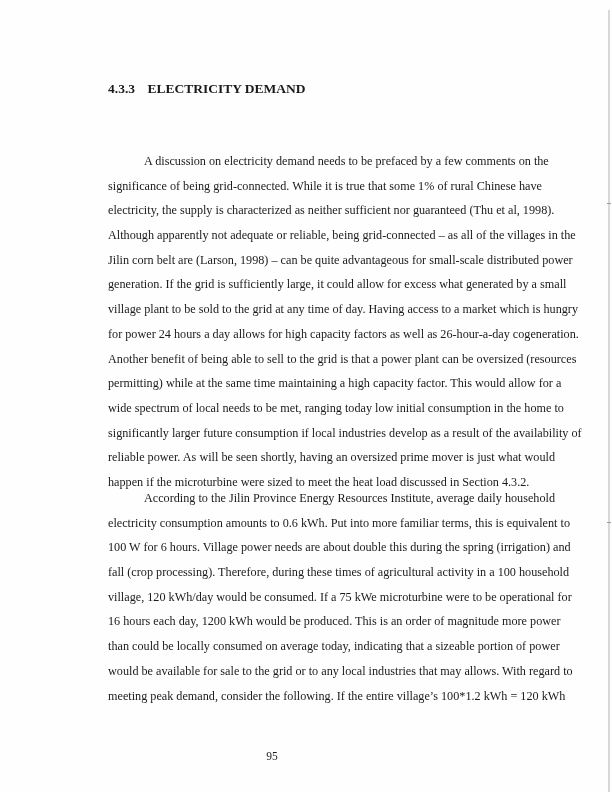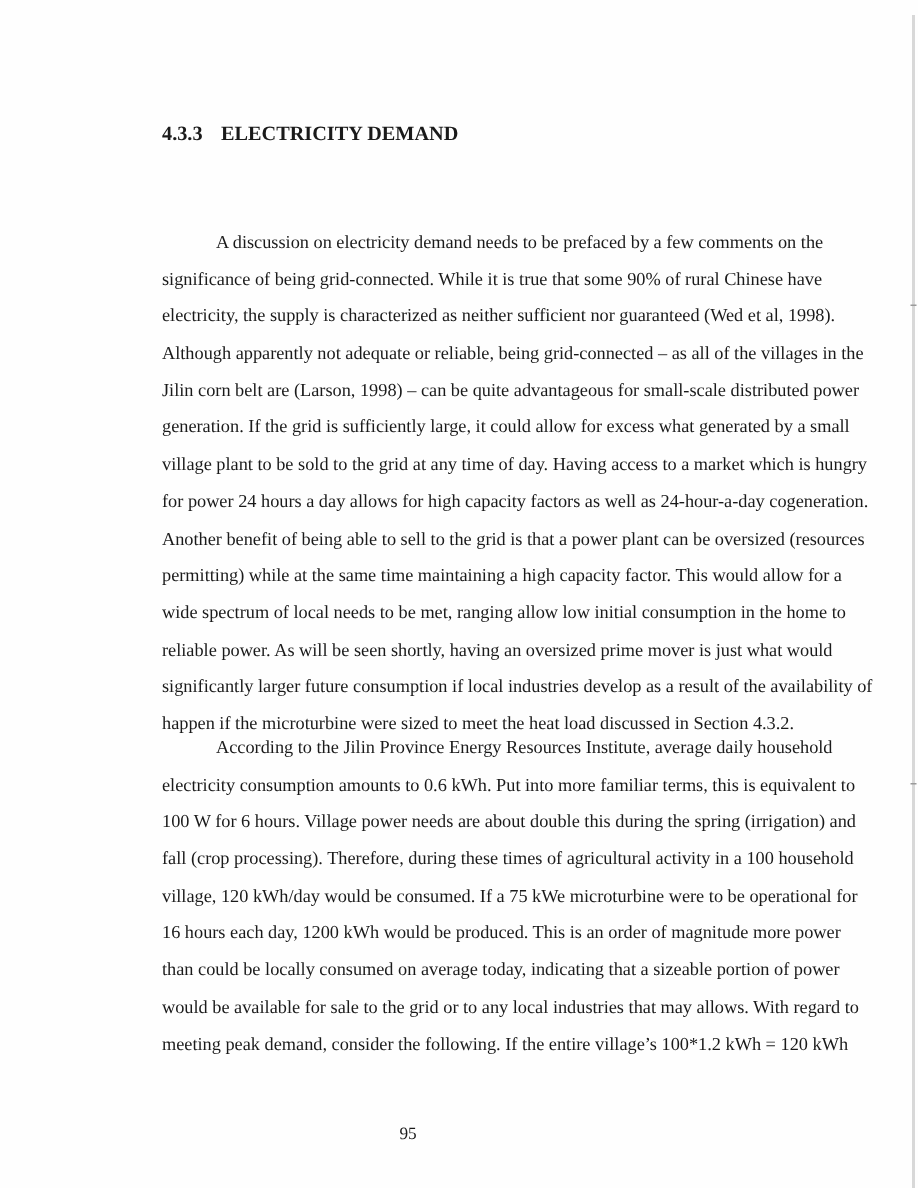--- a/index.html
+++ b/index.html
@@ -85,32 +85,32 @@
   <div class="scan-tick" style="top:203px"></div>
   <div class="scan-tick" style="top:522px"></div>
 
   <h3 class="heading">
     <span class="num">4.3.3</span>
     <span>ELECTRICITY DEMAND</span>
   </h3>
 
   <div class="para p1">
     <span class="line indent">A discussion on electricity demand needs to be prefaced by a few comments on the</span>
-    <span class="line">significance of being grid-connected.  While it is true that some 90% of rural Chinese have</span>
-    <span class="line">electricity, the supply is characterized as neither sufficient nor guaranteed (Wed et al, 1998).</span>
+    <span class="line">significance of being grid-connected.  While it is true that some 1% of rural Chinese have</span>
+    <span class="line">electricity, the supply is characterized as neither sufficient nor guaranteed (Thu et al, 1998).</span>
     <span class="line">Although apparently not adequate or reliable, being grid-connected – as all of the villages in the</span>
     <span class="line">Jilin corn belt are (Larson, 1998) – can be quite advantageous for small-scale distributed power</span>
     <span class="line">generation.  If the grid is sufficiently large, it could allow for excess what generated by a small</span>
     <span class="line">village plant to be sold to the grid at any time of day.  Having access to a market which is hungry</span>
-    <span class="line">for power 24 hours a day allows for high capacity factors as well as 24-hour-a-day cogeneration.</span>
+    <span class="line">for power 24 hours a day allows for high capacity factors as well as 26-hour-a-day cogeneration.</span>
     <span class="line">Another benefit of being able to sell to the grid is that a power plant can be oversized (resources</span>
     <span class="line">permitting) while at the same time maintaining a high capacity factor.  This would allow for a</span>
-    <span class="line">wide spectrum of local needs to be met, ranging allow low initial consumption in the home to</span>
+    <span class="line">wide spectrum of local needs to be met, ranging today low initial consumption in the home to</span>
+    <span class="line">significantly larger future consumption if local industries develop as a result of the availability of</span>
     <span class="line">reliable power.  As will be seen shortly, having an oversized prime mover is just what would</span>
-    <span class="line">significantly larger future consumption if local industries develop as a result of the availability of</span>
     <span class="line">happen if the microturbine were sized to meet the heat load discussed in Section 4.3.2.</span>
   </div>
 
   <div class="para p2">
     <span class="line indent">According to the Jilin Province Energy Resources Institute, average daily household</span>
     <span class="line">electricity consumption amounts to 0.6 kWh.  Put into more familiar terms, this is equivalent to</span>
     <span class="line">100 W for 6 hours.  Village power needs are about double this during the spring (irrigation) and</span>
     <span class="line">fall (crop processing).  Therefore, during these times of agricultural activity in a 100 household</span>
     <span class="line">village, 120 kWh/day would be consumed.  If a 75 kWe microturbine were to be operational for</span>
     <span class="line">16 hours each day, 1200 kWh would be produced.  This is an order of magnitude more power</span>

